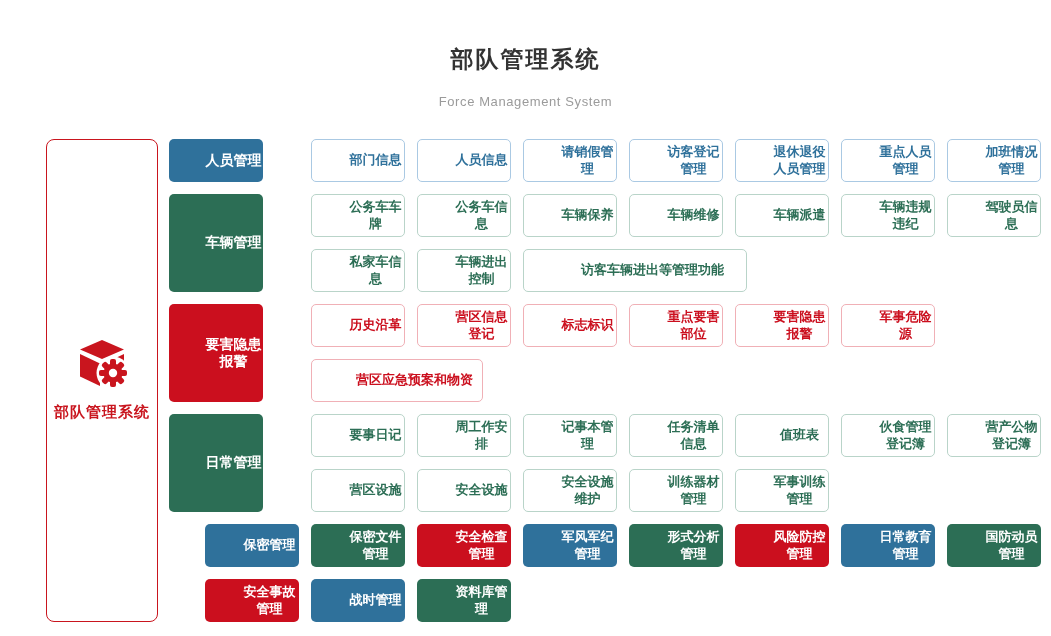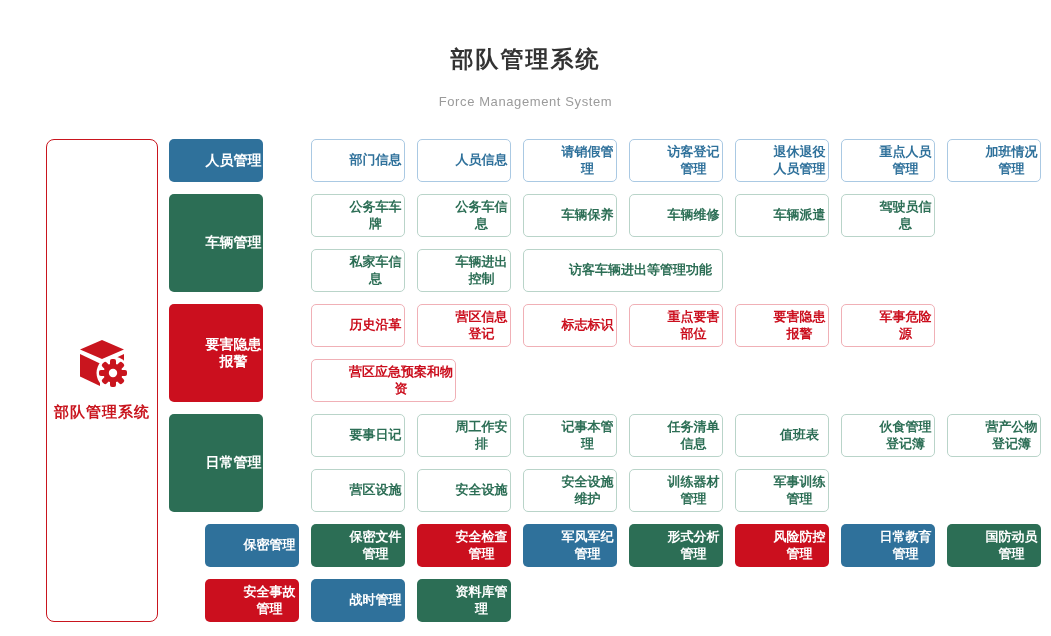--- a/index.html
+++ b/index.html
@@ -88,45 +88,46 @@
         </div>
         <div class="group">
           <div class="box cat theme-green">车辆管理</div>
           <div class="rows">
             <div class="row">
               <div class="box item theme-green">公务车车牌</div>
               <div class="box item theme-green">公务车信息</div>
               <div class="box item theme-green">车辆保养</div>
               <div class="box item theme-green">车辆维修</div>
               <div class="box item theme-green">车辆派遣</div>
+              <div class="box item theme-green">车辆违规违纪</div>
               <div class="box item theme-green">驾驶员信息</div>
             </div>
             <div class="row">
               <div class="box item theme-green">私家车信息</div>
               <div class="box item theme-green">车辆进出
 控制</div>
-              <div class="box item theme-green" style="width: 200px;">访客车辆进出等管理功能</div>
+              <div class="box item theme-green" style="width: 224px;">访客车辆进出等管理功能</div>
             </div>
           </div>
         </div>
         <div class="group">
           <div class="box cat theme-red">要害隐患报警</div>
           <div class="rows">
             <div class="row">
               <div class="box item theme-red">历史沿革</div>
               <div class="box item theme-red">营区信息
 登记</div>
               <div class="box item theme-red">标志标识</div>
               <div class="box item theme-red">重点要害
 部位</div>
               <div class="box item theme-red">要害隐患报警</div>
               <div class="box item theme-red">军事危险源</div>
             </div>
             <div class="row">
-              <div class="box item theme-red" style="width: 145px;">营区应急预案和物资</div>
+              <div class="box item theme-red" style="width: 172px;">营区应急预案和物资</div>
             </div>
           </div>
         </div>
         <div class="group">
           <div class="box cat theme-green">日常管理</div>
           <div class="rows">
             <div class="row">
               <div class="box item theme-green">要事日记</div>
               <div class="box item theme-green">周工作安排</div>
               <div class="box item theme-green">记事本管理</div>

